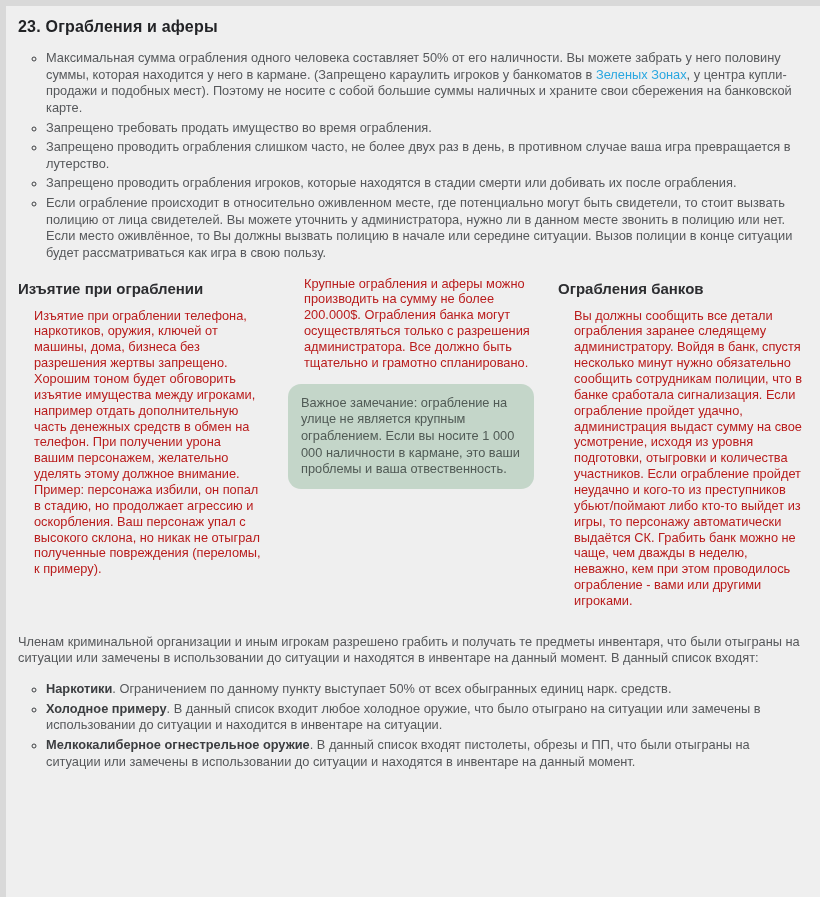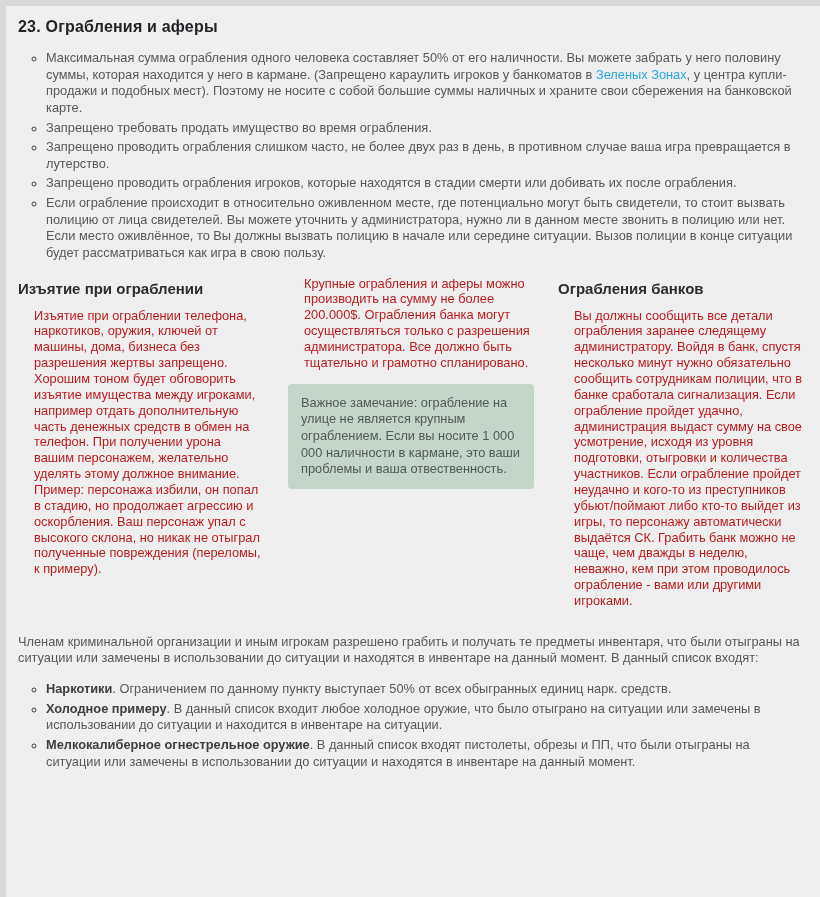--- a/index.html
+++ b/index.html
@@ -62,21 +62,21 @@
     margin: 4px 0 11px 0;
   }
   .col p.col-body {
     font-size: 12.8px;
     line-height: 1.24;
     color: #b91c1c;
     margin: 0 0 13px 16px;
   }
   .note-box {
     background: #c4d6c9;
-    border-radius: 4px;
+    border-radius: 13px;
     padding: 11px 13px;
     font-size: 12.8px;
     line-height: 1.3;
     color: #505a55;
   }
   .term {
     font-weight: bold;
     color: #3b3d40;
   }
 </style>

